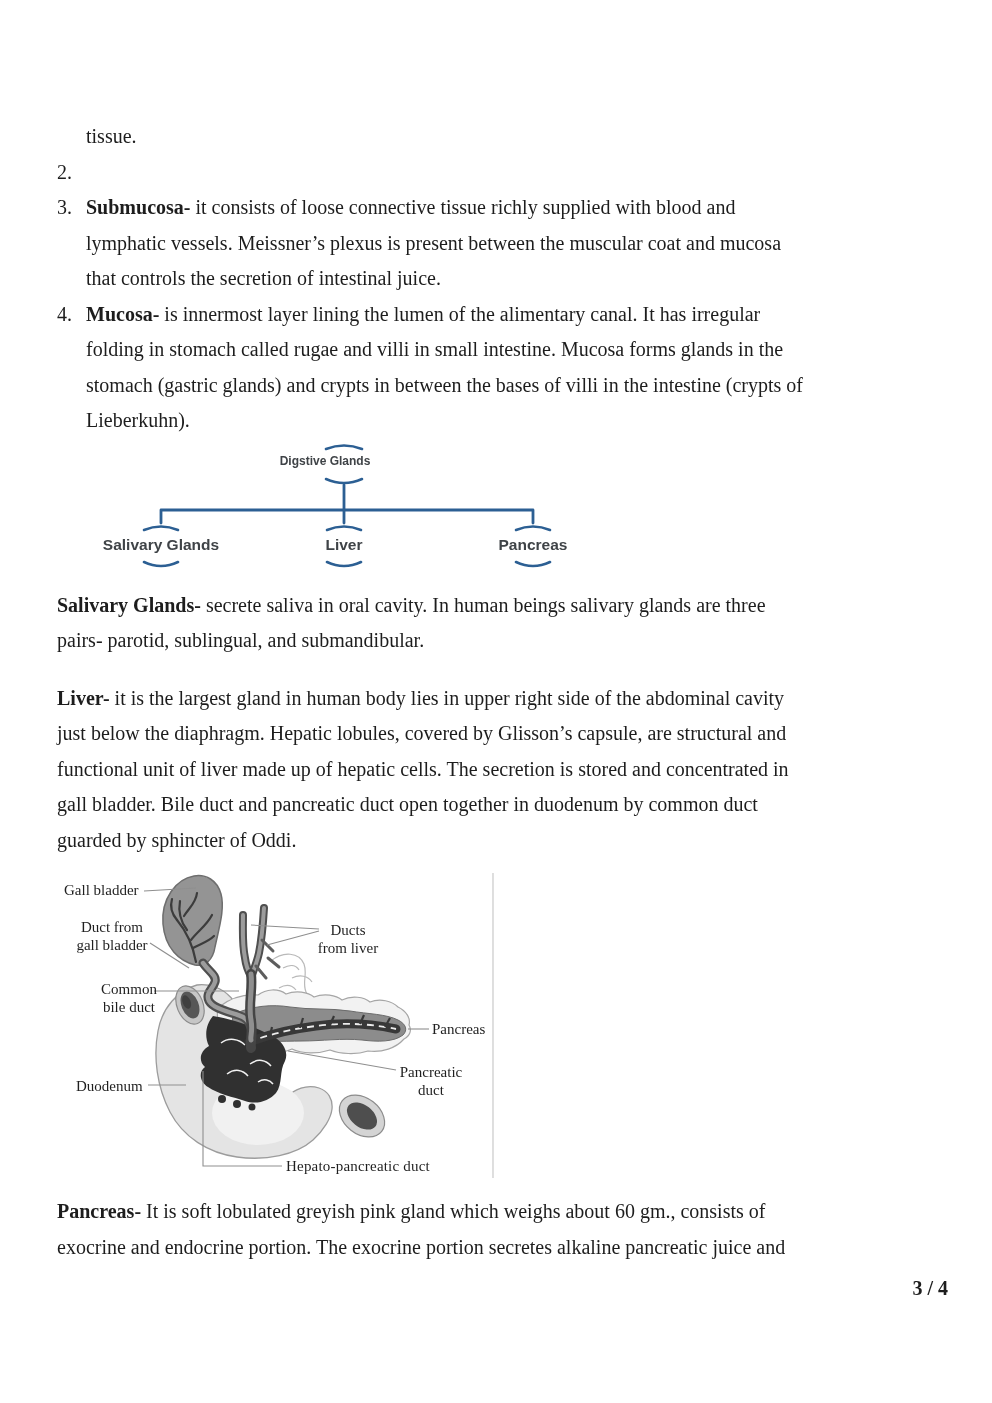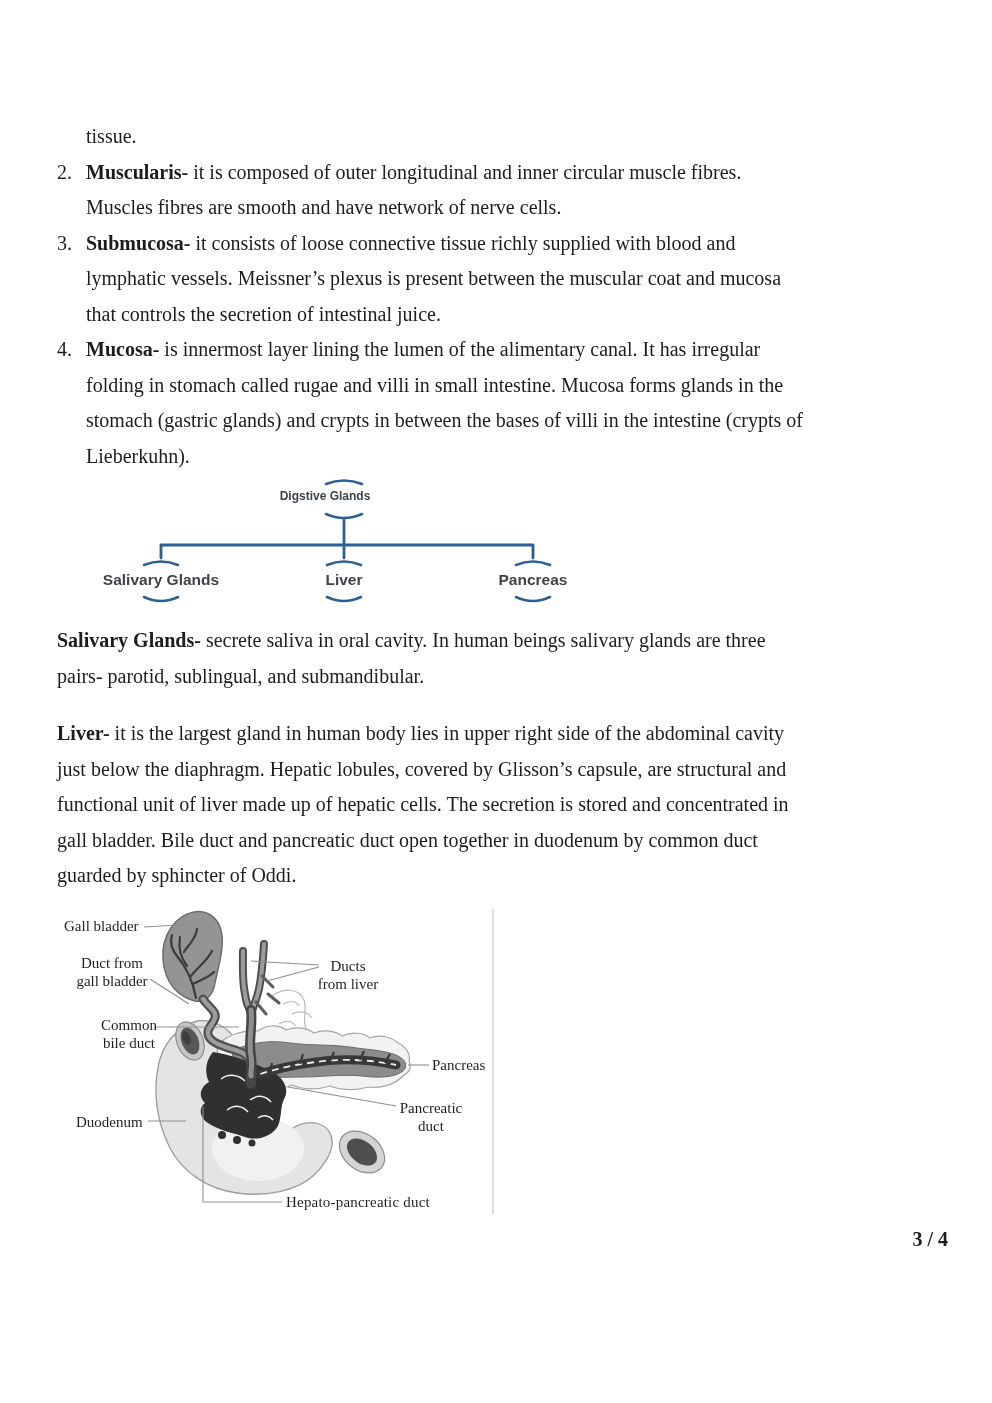--- a/index.html
+++ b/index.html
@@ -44,22 +44,20 @@
 <body>
 
 <div class="page">
 
   <div class="cont-line">
     <span class="jtext">tissue.</span>
   </div>
 
   <div class="li">
     <span class="num">2.</span>
-    <div><b class="term">Muscularis-</b><span class="jtext">it is composed of outer longitudinal and inner circular muscle fibres.
-Muscles fibres are smooth and have network of nerve cells.</span></div>
   </div>
   <div class="li">
     <span class="num">3.</span>
     <div><b class="term">Submucosa-</b><span class="jtext">it consists of loose connective tissue richly supplied with blood and
 lymphatic vessels. Meissner’s plexus is present between the muscular coat and mucosa
 that controls the secretion of intestinal juice.</span></div>
   </div>
   <div class="li">
     <span class="num">4.</span>
     <div><b class="term">Mucosa-</b><span class="jtext">is innermost layer lining the lumen of the alimentary canal. It has irregular
@@ -235,16 +233,18 @@
     </div>
     <div class="fl" style="left:432px;top:152px;width:61px;overflow:hidden;">Pancreas</div>
     <div class="fl center" style="left:394px;top:195px;width:74px;">
       <div>Pancreatic</div>
       <div>duct</div>
     </div>
     <div class="fl" style="left:76px;top:209px;">Duodenum</div>
     <div class="fl bold" style="left:286px;top:289px;">Hepato-pancreatic duct</div>
   </div>
 
+  <p class="para panc"><b class="term">Pancreas-</b><span class="jtext">It is soft lobulated greyish pink gland which weighs about 60 gm., consists of
+exocrine and endocrine portion. The exocrine portion secretes alkaline pancreatic juice and</span></p>
 
   <div class="pagenum">3 / 4</div>
 
 </div>
 
 </body></html>

